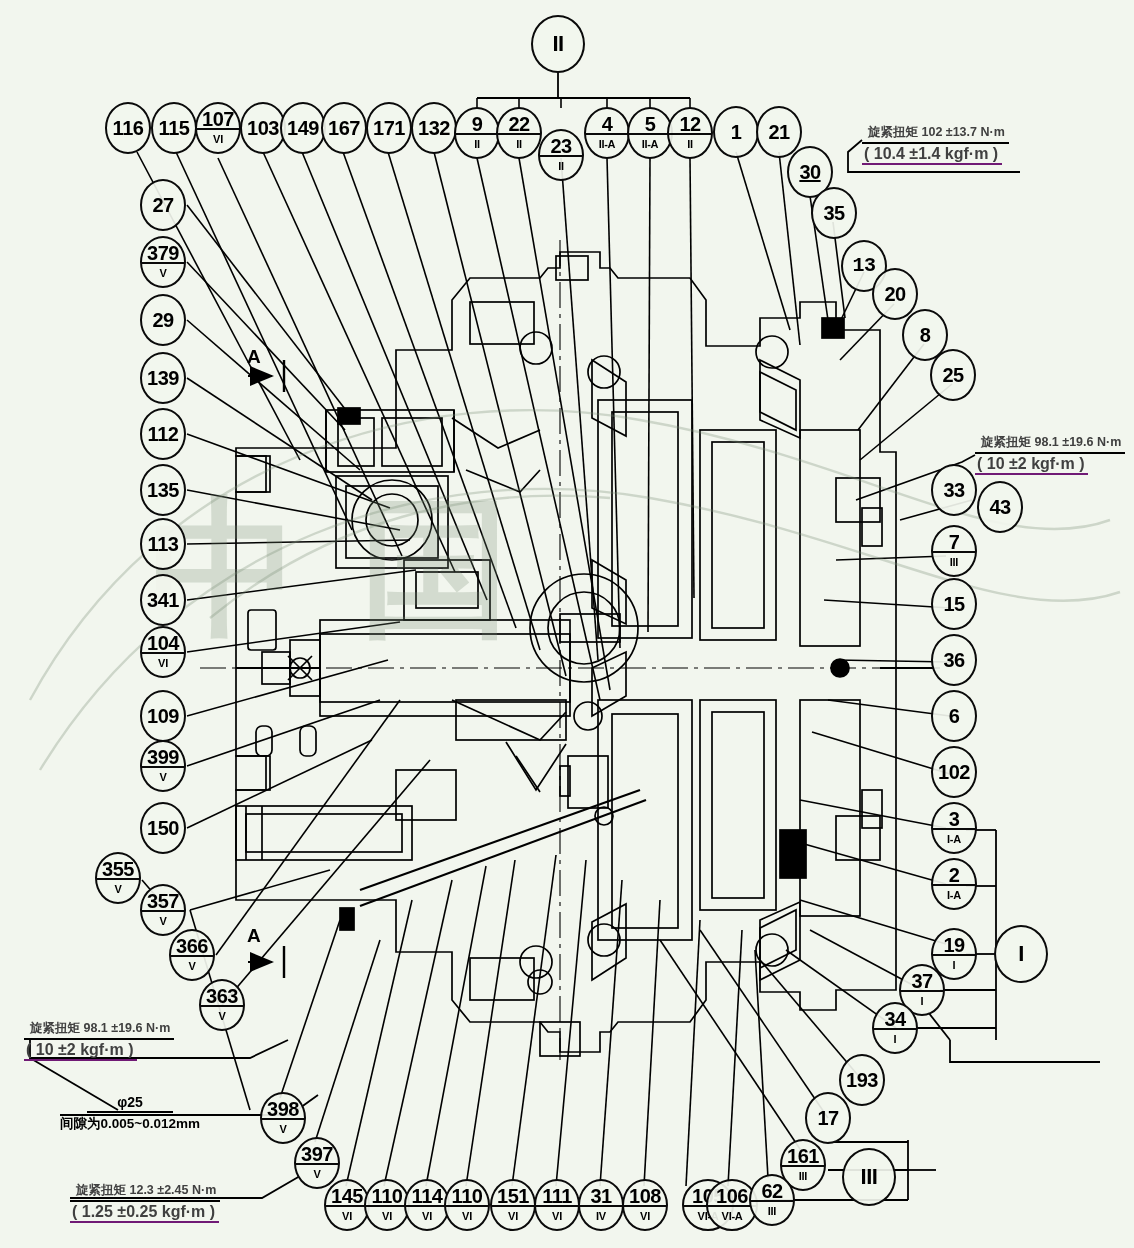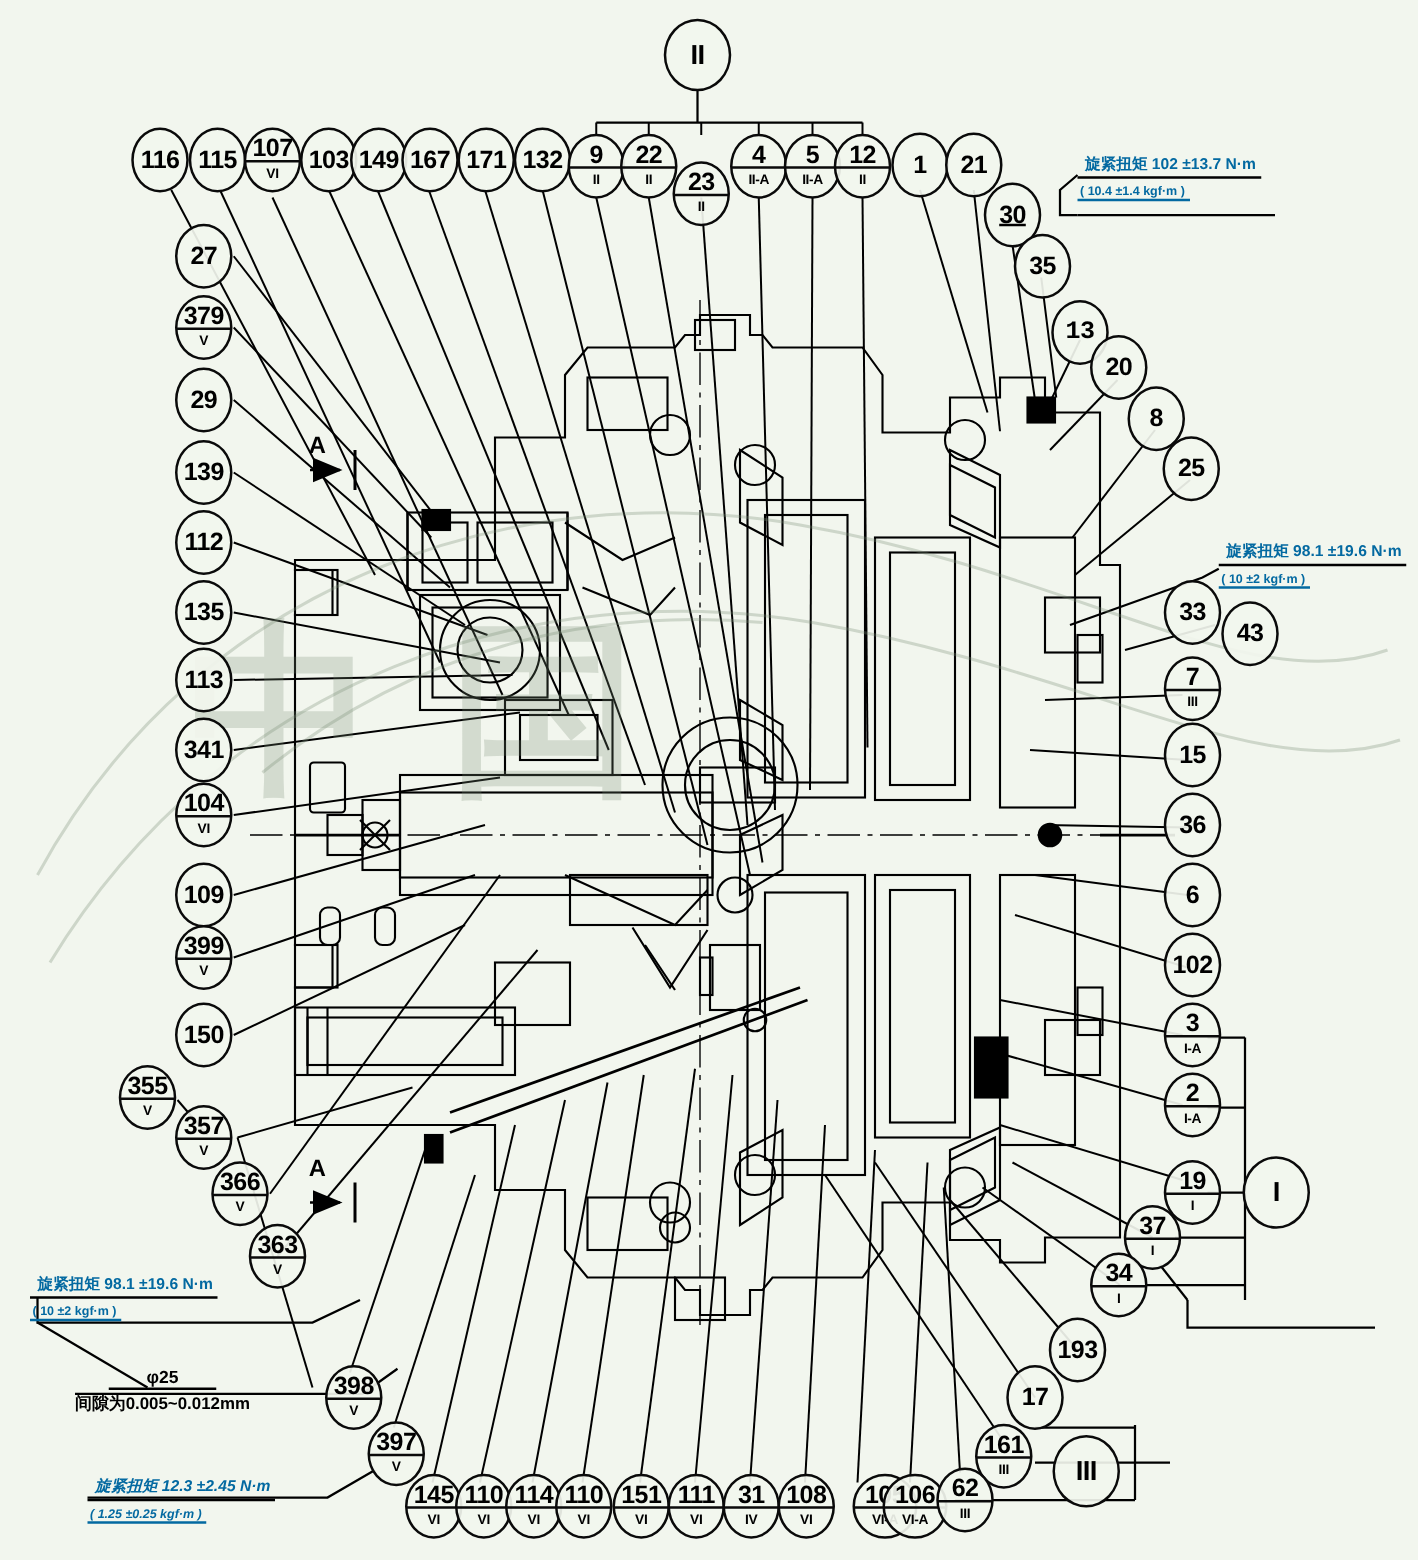--- a/index.html
+++ b/index.html
@@ -30,25 +30,25 @@
     position:absolute;left:-1px;right:-1px;top:50%;height:0;
     border-top:2.2px solid #0a0a0a;
   }
   .bub .sub{
     font-size:11px;font-weight:bold;color:#000;line-height:1;margin-top:5px;
     letter-spacing:-0.3px;
   }
   .bub.big .ell{width:54px;height:58px;}
   .bub.big .num{font-size:22px;}
 
-  .tnote{position:absolute;font-weight:bold;color:#0369a1;white-space:nowrap;}
+  .tnote{position:absolute;font-weight:bold;color:#404040;white-space:nowrap;}
   .tnote .l1{font-size:12.5px;letter-spacing:0px;padding:0 4px 1px 6px;
              border-bottom:2px solid #000;display:inline-block;}
-  .tnote .l2{font-size:10px;letter-spacing:0px;padding:1px 4px 0 2px;
-             border-bottom:2px solid #0369a1;display:inline-block;}
+  .tnote .l2{font-size:16px;letter-spacing:0px;padding:1px 4px 0 2px;
+             border-bottom:2px solid #701a75;display:inline-block;}
 
   .phinote{position:absolute;text-align:center;font-weight:bold;color:#000;}
   .phinote .pl1{font-size:14px;padding-bottom:1px;border-bottom:2px solid #000;display:inline-block;padding-left:30px;padding-right:30px;}
   .phinote .pl2{font-size:13.5px;margin-top:2px;white-space:nowrap;}
 
   .secmark{position:absolute;font-size:19px;font-weight:bold;color:#000;}
   .wm{position:absolute;color:rgba(120,140,115,0.25);font-weight:bold;
       font-family:"Liberation Serif",serif;pointer-events:none;}
 </style>
 </head>
@@ -723,21 +723,21 @@
     <div><span class="l1">旋紧扭矩  98.1 ±19.6 N·m</span></div>
     <div><span class="l2">( 10 ±2  kgf·m )</span></div>
   </div>
 
   <div class="tnote" style="left:24px;top:1018px;">
     <div><span class="l1">旋紧扭矩  98.1 ±19.6 N·m</span></div>
     <div><span class="l2">( 10 ±2  kgf·m )</span></div>
   </div>
 
 
-  <div class="tnote" style="left:70px;top:1180px;font-style:italic;">
+  <div class="tnote" style="left:70px;top:1180px;">
     <div><span class="l1">旋紧扭矩  12.3 ±2.45 N·m</span></div>
     <div><span class="l2">( 1.25 ±0.25  kgf·m )</span></div>
   </div>
 
   <div class="phinote" style="left:60px;top:1093px;">
     <div><span class="pl1">φ25</span></div>
     <div class="pl2">间隙为0.005~0.012mm</div>
   </div>
 
 </div>

